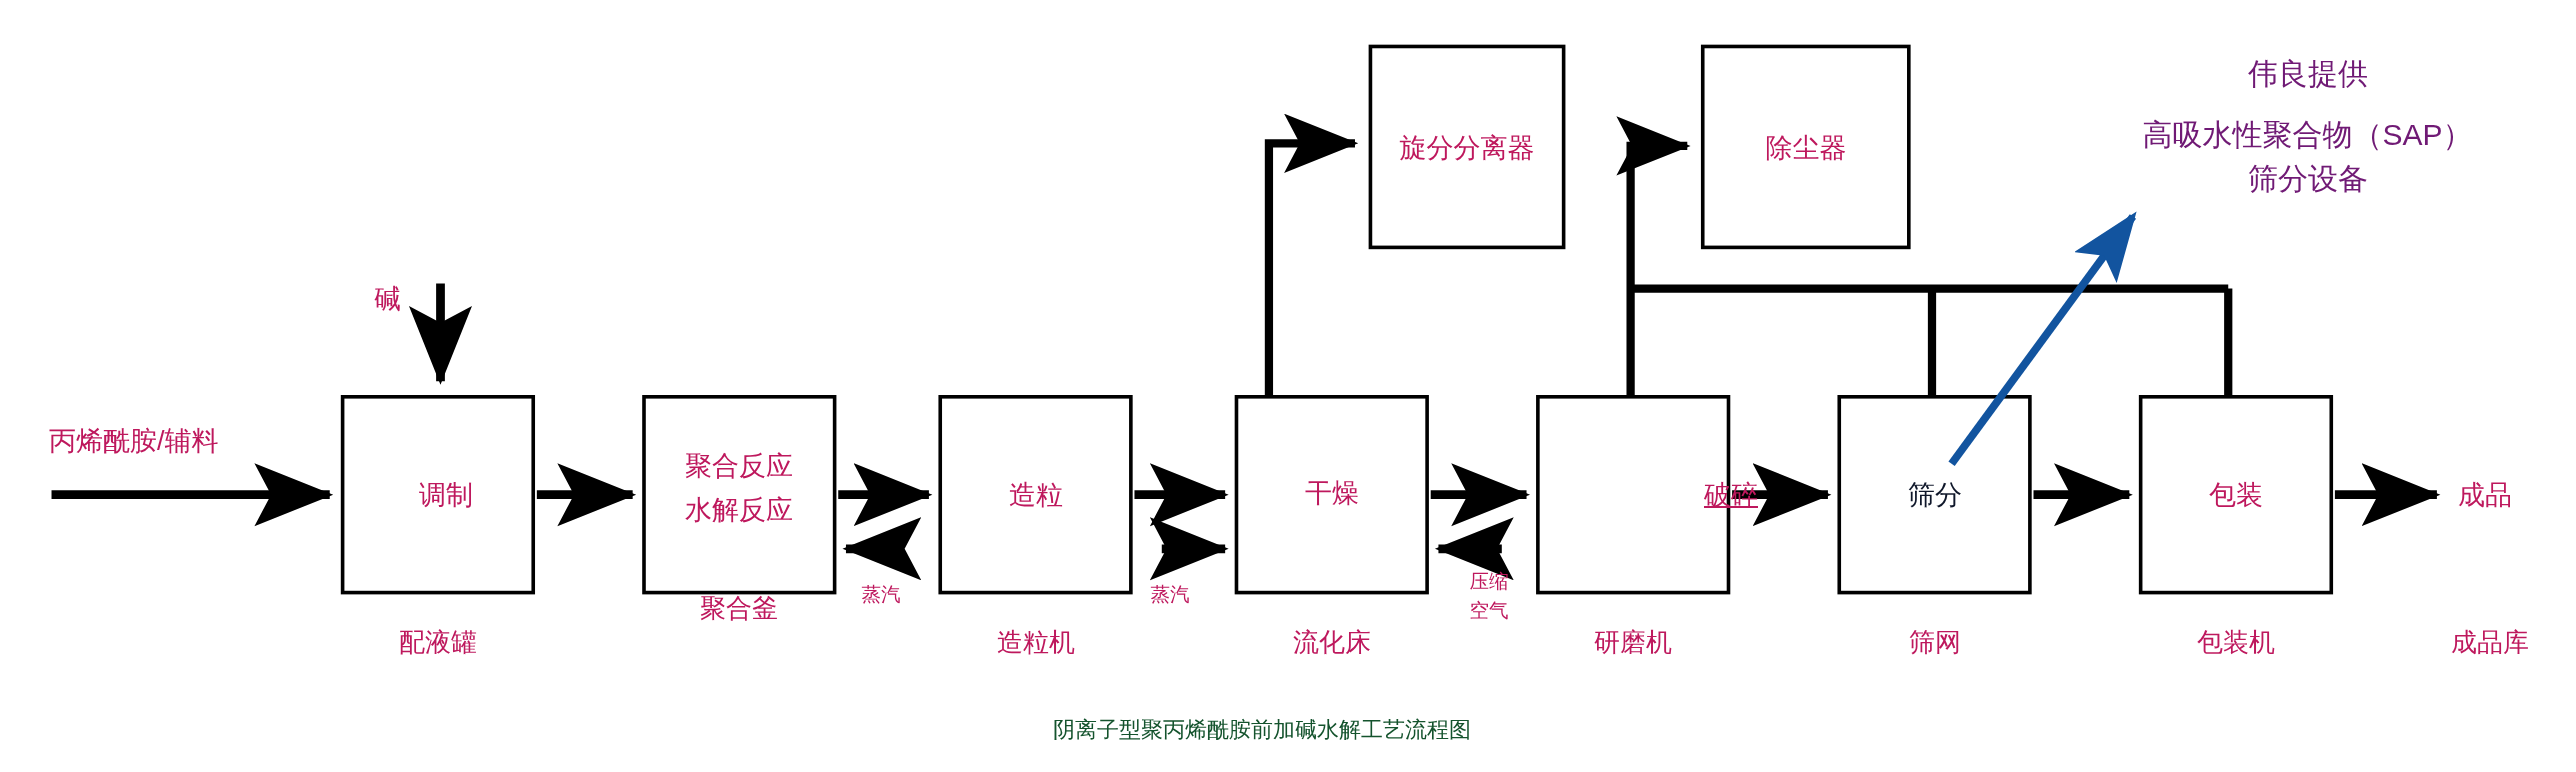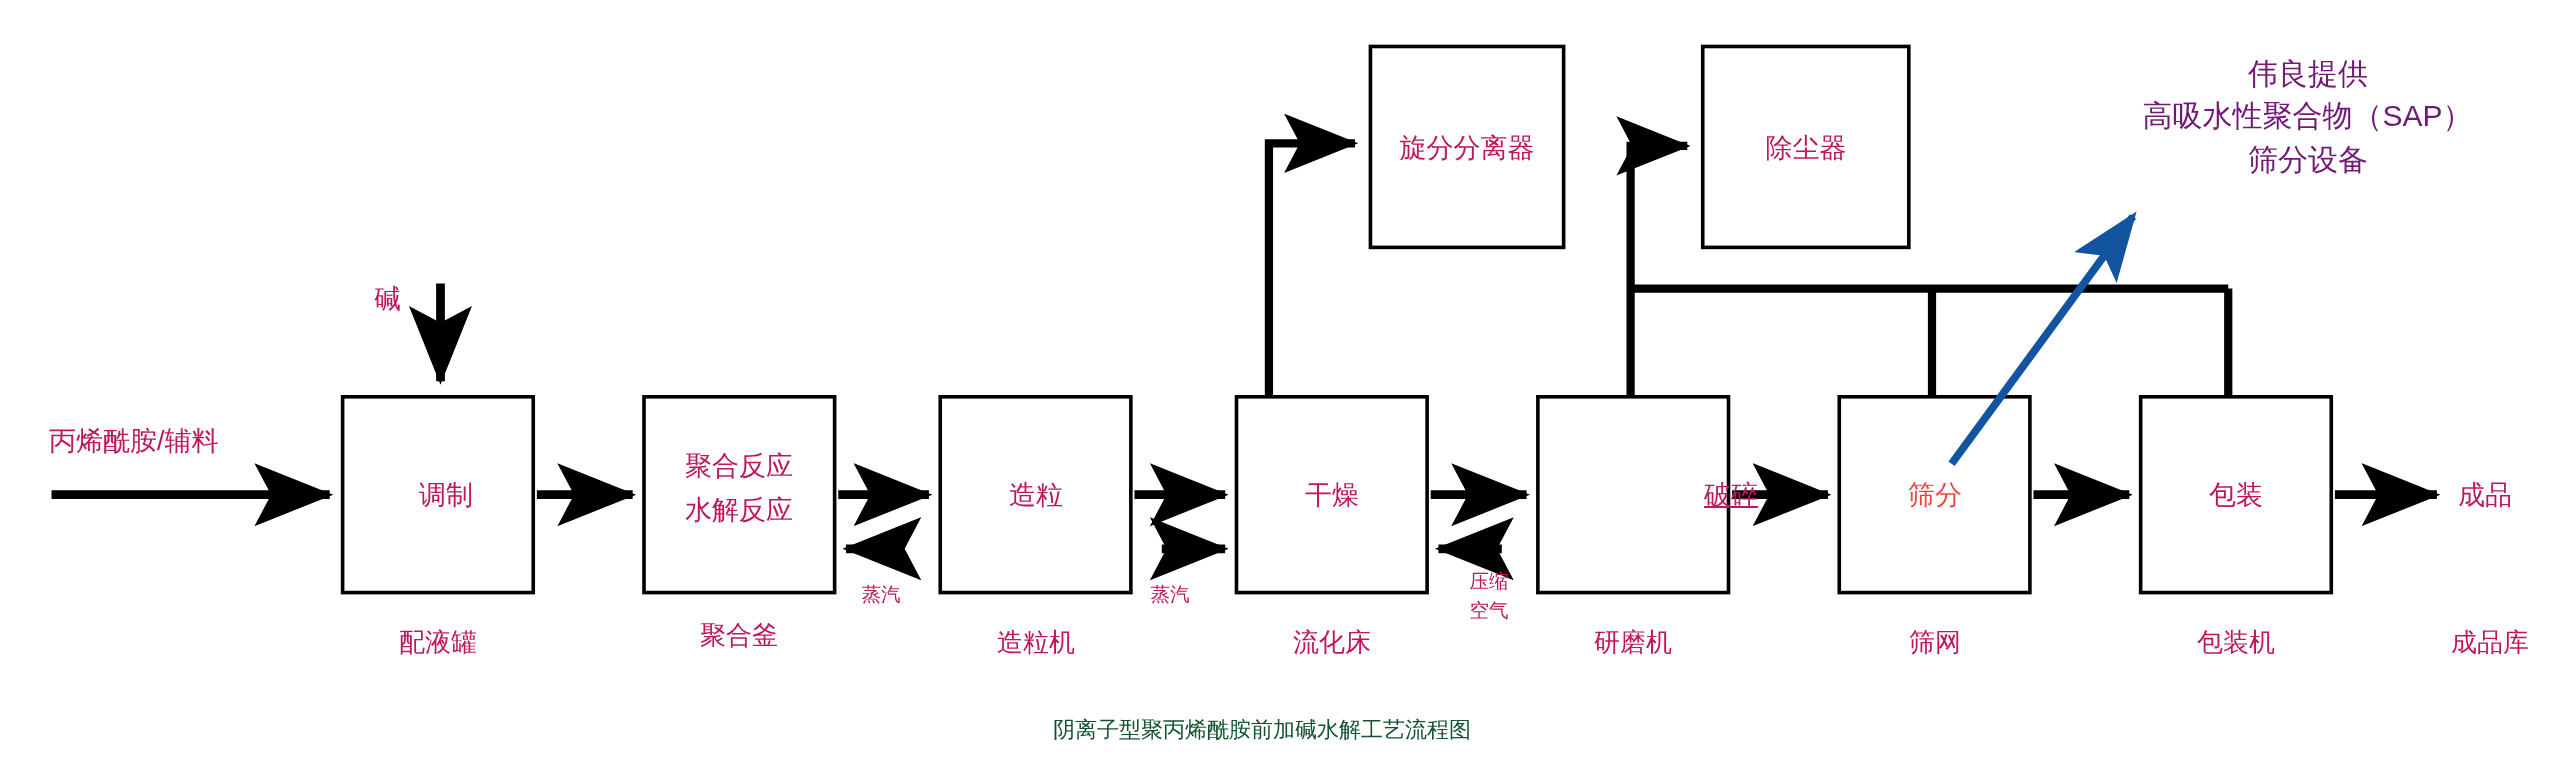--- a/index.html
+++ b/index.html
@@ -39,21 +39,21 @@
   }
   .stream-label {
     font-size: 19.6px;
     font-weight: 400;
   }
   .io-label {
     font-size: 27px;
     font-weight: 400;
   }
   .blue {
-    color: #ef4444;
+    color: #0f172a;
   }
   .note-line {
     font-size: 30px;
     color: #701a75;
     font-weight: 400;
     text-align: center;
   }
   .figure-title {
     font-size: 22px;
     color: #14532d;
@@ -124,51 +124,51 @@
     <line x1="3788" y1="900" x2="4140" y2="420" stroke="#12549F" stroke-width="15" marker-end="url(#ahb)"></line>
   </svg>
 
   <div class="txt unit-label ctr" style="left:446px;  top:482px;">调制</div>
 
   <div class="txt unit-label ctr" style="left:739px; top:453px;">聚合反应</div>
   <div class="txt unit-label ctr" style="left:739px; top:497px;">水解反应</div>
 
   <div class="txt unit-label ctr" style="left:1036px; top:482px;">造粒</div>
 
-  <div class="txt unit-label ctr" style="left:1332px; top:482px;">干燥</div>
+  <div class="txt unit-label ctr" style="left:1332px; top:482px;font-family:Liberation Mono, monospace;">干燥</div>
 
   <div class="txt unit-label ctr" style="left:1731px; top:482px;text-decoration:underline;">破碎</div>
 
   <div class="txt unit-label ctr blue" style="left:1935px; top:482px;">筛分</div>
 
   <div class="txt unit-label ctr" style="left:2236px; top:482px;">包装</div>
 
   <div class="txt unit-label ctr" style="left:1467px; top:135px;">旋分分离器</div>
   <div class="txt unit-label ctr" style="left:1806px; top:135px;">除尘器</div>
 
   <div class="txt caption-label ctr" style="left:438px;  top:629px;">配液罐</div>
-  <div class="txt caption-label ctr" style="left:739px; top:622px;">聚合釜</div>
+  <div class="txt caption-label ctr" style="left:739px; top:595px;">聚合釜</div>
   <div class="txt caption-label ctr" style="left:1036px; top:629px;">造粒机</div>
   <div class="txt caption-label ctr" style="left:1332px; top:629px;">流化床</div>
   <div class="txt caption-label ctr" style="left:1633px; top:629px;">研磨机</div>
   <div class="txt caption-label ctr" style="left:1935px; top:629px;">筛网</div>
   <div class="txt caption-label ctr" style="left:2236px; top:629px;">包装机</div>
 
   <div class="txt io-label" style="left:49px; top:428px;">丙烯酰胺/辅料</div>
   <div class="txt io-label" style="left:374px; top:286px;">碱</div>
   <div class="txt io-label" style="left:2458px; top:482px;">成品</div>
   <div class="txt caption-label" style="left:2451px; top:629px;">成品库</div>
 
   <div class="txt stream-label ctr" style="left:881px; top:585px;">蒸汽</div>
   <div class="txt stream-label ctr" style="left:1170px; top:585px;">蒸汽</div>
   <div class="txt stream-label ctr" style="left:1489px; top:572px;">压缩</div>
   <div class="txt stream-label ctr" style="left:1489px; top:601px;">空气</div>
 
   <div style="position:absolute; left:2143px; top:54px; width:330px;">
     <div class="note-line">伟良提供</div>
-    <div class="note-line" style="margin-top:1px; margin-left:-93px; width:515px;">高吸水性聚合物（SAP）</div>
+    <div class="note-line" style="margin-top:20px; margin-left:-93px; width:515px;">高吸水性聚合物（SAP）</div>
     <div class="note-line" style="margin-top:3px;">筛分设备</div>
   </div>
 
   <div class="txt figure-title ctr" style="left:1262px; top:719px;">阴离子型聚丙烯酰胺前加碱水解工艺流程图</div>
 
 </div>
 
 
 </body></html>

